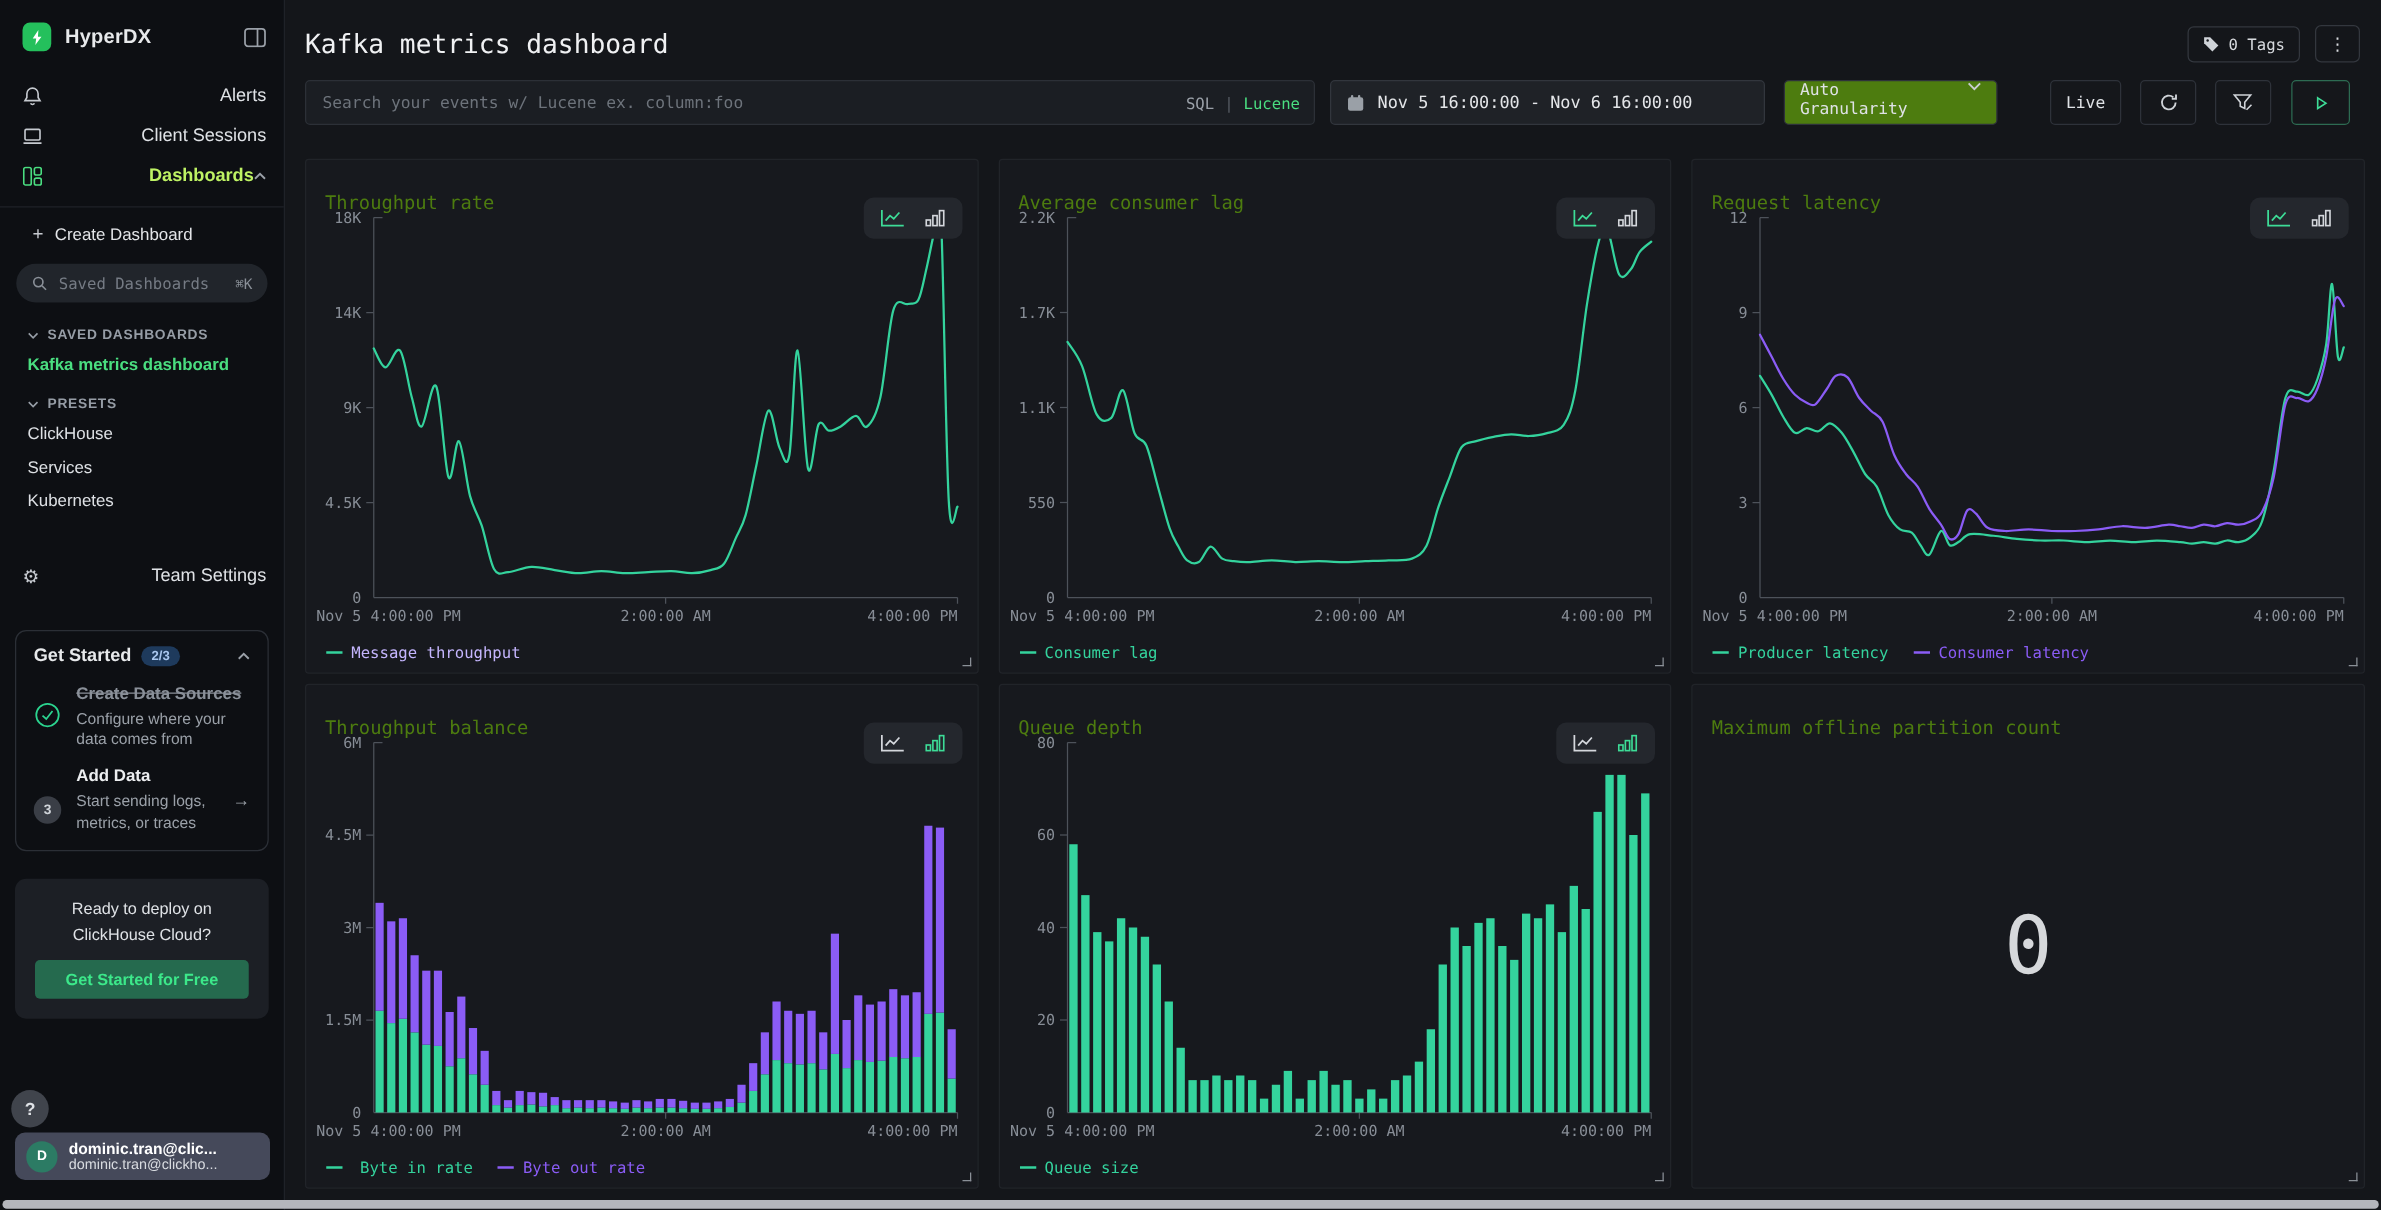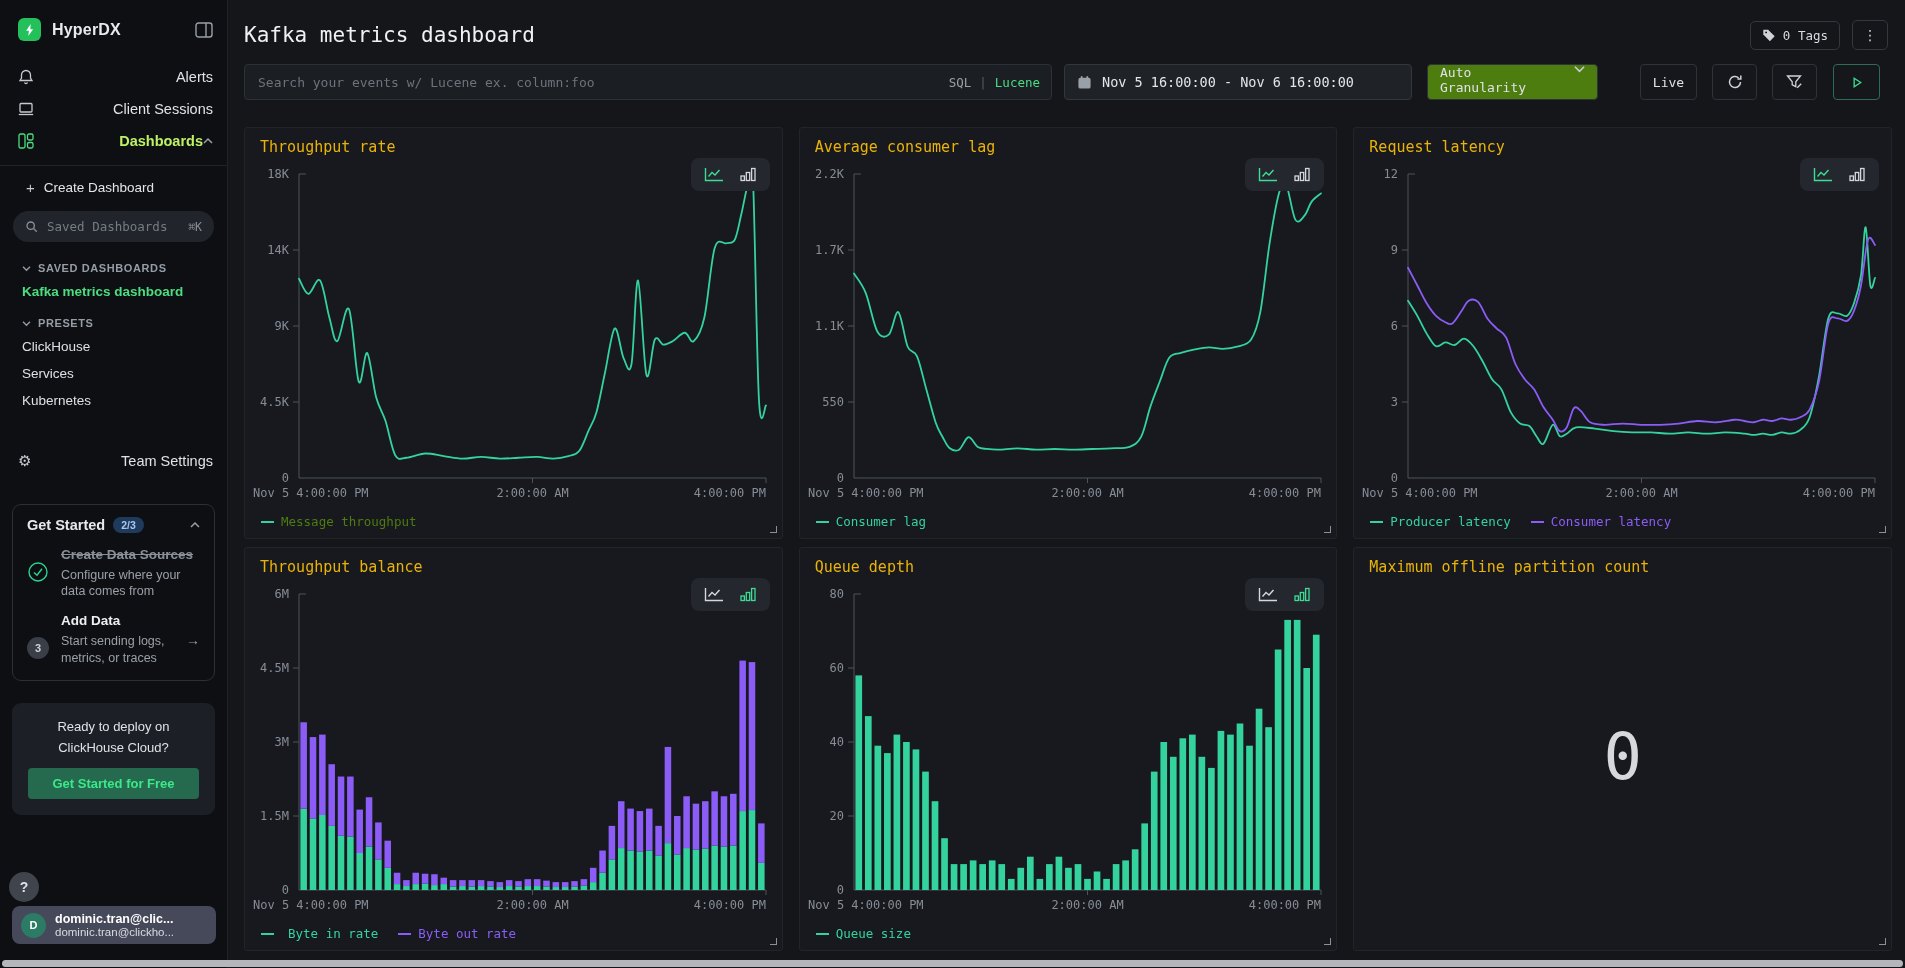--- a/index.html
+++ b/index.html
@@ -91,21 +91,21 @@
   .gran-box .gchev { margin-left:auto; display:flex; color:#c9cdd2; }
   .live-btn { margin-left:42px; width:57px; height:36px; border:1px solid #2e323a; border-radius:4px; background:#15171b;
      color:#dfe2e6; font:13px "DejaVu Sans Mono",monospace; cursor:pointer; }
   .icon-btn { margin-left:15px; width:45px; height:36px; border:1px solid #2e323a; border-radius:4px; background:#15171b;
      display:flex; align-items:center; justify-content:center; color:#cfd3d8; cursor:pointer; }
   .icon-btn.play { border-color:#2d6b52; color:#3ddc97; margin-left:16px; width:47px; }
   
   .grid { display:grid; grid-template-columns:repeat(3, 1fr); grid-template-rows:412px 404px; column-gap:16px; row-gap:8px;
      padding:27px 13px 0 16px; }
   .panel { position:relative; background:#17191e; border:1px solid #212429; border-radius:3px; }
-  .panel-title { position:absolute; top:10px; left:15px; font:500 15px "DejaVu Sans Mono",monospace; color:#eab308; }
+  .panel-title { position:absolute; top:25px; left:15px; font:500 15px "DejaVu Sans Mono",monospace; color:#4d7c0f; }
   .chart-toggle { position:absolute; top:30px; right:12px; background:#24272d; border-radius:8px; display:flex; gap:16px;
      padding:9px 13px; z-index:3; }
   .ct-icon { color:#d4d7dc; display:flex; cursor:pointer; }
   .ct-icon.active { color:#3ddc97; }
   .chart-body { position:absolute; left:8px; right:8px; top:36px; bottom:34px; }
   .chart-body svg { display:block; }
   .chart-body text { font-family:"DejaVu Sans Mono",monospace; font-size:12px; fill:#878d96; }
   .legend { position:absolute; left:16px; bottom:9px; display:flex; gap:20px; font:12.5px "DejaVu Sans Mono",monospace; }
   .legend-item { display:flex; align-items:center; gap:7px; cursor:pointer; }
   .legend-item .dash { width:13px; height:2px; background:#34d39d; display:inline-block; }
@@ -359,21 +359,21 @@
               <text x="36" y="14" text-anchor="end">18K</text>
               <line x1="279.5" y1="314" x2="279.5" y2="319" stroke="#4d525a"></line>
               <line x1="513" y1="314" x2="513" y2="319" stroke="#4d525a"></line>
               <text x="0" y="333" text-anchor="start">Nov 5 4:00:00 PM</text>
               <text x="279.5" y="333" text-anchor="middle">2:00:00 AM</text>
               <text x="513" y="333" text-anchor="end">4:00:00 PM</text>
               <path d="M46 114.71111111111111C47.556666666666665 117.24444444444444 51.837500000000006 129.62962962962965 55.34 129.91111111111113C58.8425 130.1925925925926 63.5125 112.45925925925926 67.015 116.39999999999999C70.5175 120.34074074074073 73.47516666666667 143.42222222222222 76.355 153.55555555555554C79.23483333333334 163.68888888888887 81.025 178.60740740740744 84.29400000000001 177.20000000000002C87.56300000000002 175.7925925925926 92.38866666666667 138.35555555555555 95.969 145.11111111111111C99.54933333333332 151.86666666666667 102.74050000000001 210.41481481481483 105.77600000000001 217.73333333333335C108.81150000000001 225.05185185185186 111.30216666666666 186.4888888888889 114.182 189.02222222222224C117.06183333333334 191.55555555555557 120.01950000000001 221.67407407407407 123.055 232.93333333333334C126.0905 244.1925925925926 129.2038333333333 246.86666666666667 132.39499999999998 256.5777777777778C135.58616666666666 266.2888888888889 138.6995 285.0074074074074 142.202 291.2C145.7045 297.39259259259256 148.4286666666667 294.0148148148148 153.41000000000003 293.73333333333335C158.39133333333336 293.45185185185187 165.86333333333334 289.7925925925926 172.09 289.5111111111111C178.31666666666666 289.22962962962964 184.54333333333335 291.20000000000005 190.77 292.0444444444445C196.99666666666667 292.8888888888889 203.22333333333333 294.43703703703704 209.45 294.5777777777778C215.67666666666665 294.7185185185185 221.90333333333334 292.8888888888889 228.13 292.8888888888889C234.35666666666665 292.8888888888889 240.58333333333334 294.43703703703704 246.81 294.5777777777778C253.03666666666666 294.7185185185185 259.2633333333333 294.0148148148148 265.49 293.73333333333335C271.7166666666667 293.45185185185187 278.33250000000004 292.7481481481482 284.17 292.8888888888889C290.0075 293.02962962962965 295.30016666666666 294.7185185185185 300.515 294.5777777777778C305.7298333333333 294.43703703703704 311.1781666666667 293.31111111111113 315.459 292.0444444444445C319.7398333333333 290.7777777777778 322.85316666666665 291.2 326.2 286.97777777777776C329.5468333333333 282.75555555555553 332.66016666666667 273.18518518518516 335.54 266.7111111111111C338.4198333333334 260.23703703703706 340.7548333333333 257.7037037037037 343.479 248.13333333333333C346.2031666666667 238.56296296296296 348.8495 223.22222222222223 351.885 209.2888888888889C354.9205 195.35555555555555 358.57866666666666 167.06666666666666 361.692 164.53333333333333C364.80533333333335 162 367.76300000000003 188.1777777777778 370.565 194.0888888888889C373.36699999999996 200 376.09116666666665 212.94814814814816 378.50399999999996 200C380.9168333333333 187.05185185185184 382.55133333333333 114.57037037037037 385.042 116.39999999999999C387.5326666666666 118.22962962962961 390.64599999999996 201.1259259259259 393.448 210.97777777777776C396.25 220.8296296296296 399.05199999999996 180.57777777777778 401.854 175.51111111111112C404.656 170.44444444444446 407.3023333333333 180.2962962962963 410.26 180.57777777777778C413.2176666666667 180.85925925925926 416.0196666666667 179.1703703703704 419.6 177.20000000000002C423.18033333333335 175.22962962962964 428.23949999999996 168.75555555555553 431.74199999999996 168.75555555555553C435.24449999999996 168.75555555555553 437.346 179.73333333333335 440.615 177.20000000000002C443.884 174.66666666666669 447.8535 169.03703703703704 451.356 153.55555555555554C454.8585 138.07407407407405 457.97183333333334 96.6962962962963 461.63 84.31111111111112C465.28816666666665 71.92592592592594 469.95816666666667 80.65185185185184 473.305 79.24444444444444C476.65183333333334 77.83703703703704 479.2203333333334 80.65185185185186 481.711 75.86666666666667C484.20166666666665 71.08148148148149 485.9918333333333 60.103703703703694 488.24899999999997 50.533333333333324C490.5061666666666 40.962962962962955 493.30816666666664 24.637037037037043 495.25399999999996 18.44444444444445C497.1998333333333 12.251851851851857 498.1338333333333 -22.933333333333344 499.924 13.377777777777766C501.71416666666664 49.688888888888876 503.8156666666667 198.31111111111113 505.995 236.31111111111113C508.1743333333333 274.31111111111113 511.8325 240.53333333333333 513 241.37777777777777" fill="none" stroke="#34d39d" stroke-width="1.8" stroke-linejoin="round" stroke-linecap="round"></path>
             </svg>
           </div>
         <div class="legend">
-          <span class="legend-item" style="color: #4d7c0f;">
+          <span class="legend-item" style="color: #c4b5fd;">
               <i class="dash" style="background: rgb(52, 211, 157);"></i>
               <span>Message throughput</span>
             </span>
         </div>
         <div class="resize-corner"></div>
       </div>
 
       <div class="panel">
         <div class="panel-title">Average consumer lag</div>
         <div class="chart-toggle">

